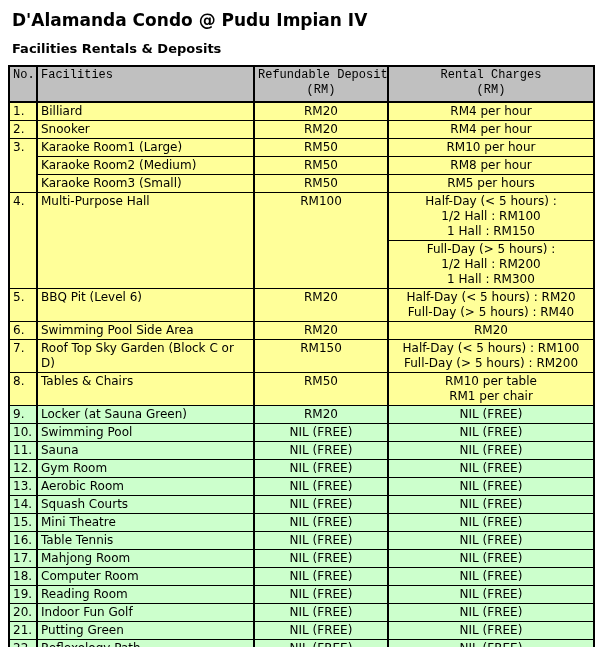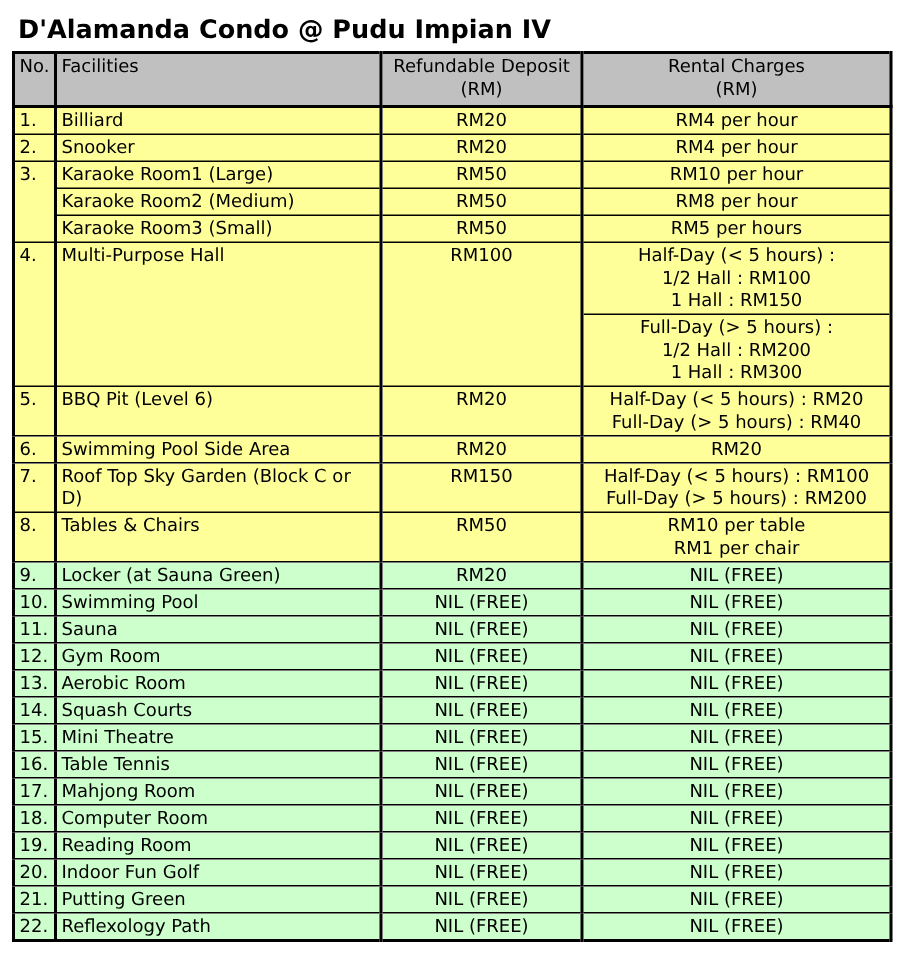--- a/index.html
+++ b/index.html
@@ -34,38 +34,40 @@
     border-right-width:2px;
     padding:1px 3px;
     vertical-align:top;
     overflow:hidden;
   }
   .fac thead th{
     background:#C0C0C0;
     font-weight:normal;
     border-bottom-width:2px;
     height:32px;
+    font-family:Liberation Mono, monospace;
   }
   th.h-no,th.h-fac{text-align:left;}
   th.h-dep,th.h-ren{text-align:center;}
   td.no{text-align:left;}
   td.fct{text-align:left;}
   td.dep,td.ren{text-align:center;}
   tr.y td{background:#FFFF99;}
   tr.g td{background:#CCFFCC;}
   td.ren-split{padding:0;}
   td.ren-split .blk{padding:1px 13px;text-align:center;}
   td.ren-split .blk.first{border-bottom:1px solid #000;}
   .ln{white-space:nowrap;}
 </style>
 </head>
 <body>
 
 <div>
   <div class="title">D'Alamanda Condo @ Pudu Impian IV</div>
+  <div class="subtitle">Facilities Rentals &amp; Deposits</div>
 
   <table class="fac">
     <colgroup>
       <col style="width:28px">
         <col style="width:217px">
         <col style="width:134px">
         <col style="width:206px">
     </colgroup>
     <thead>
       <tr>

